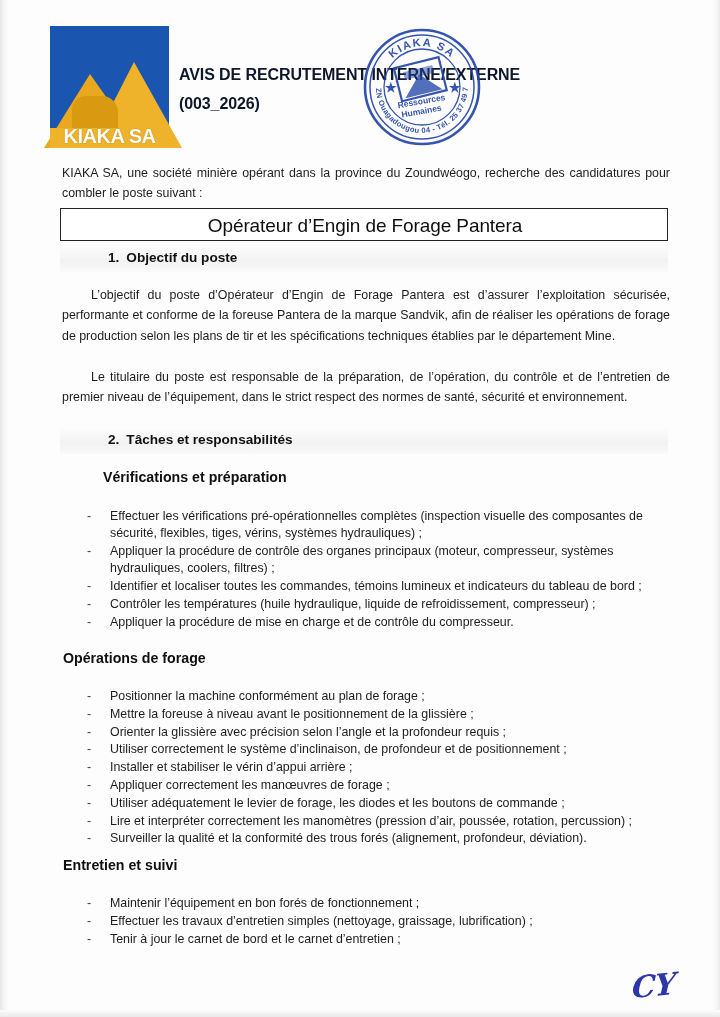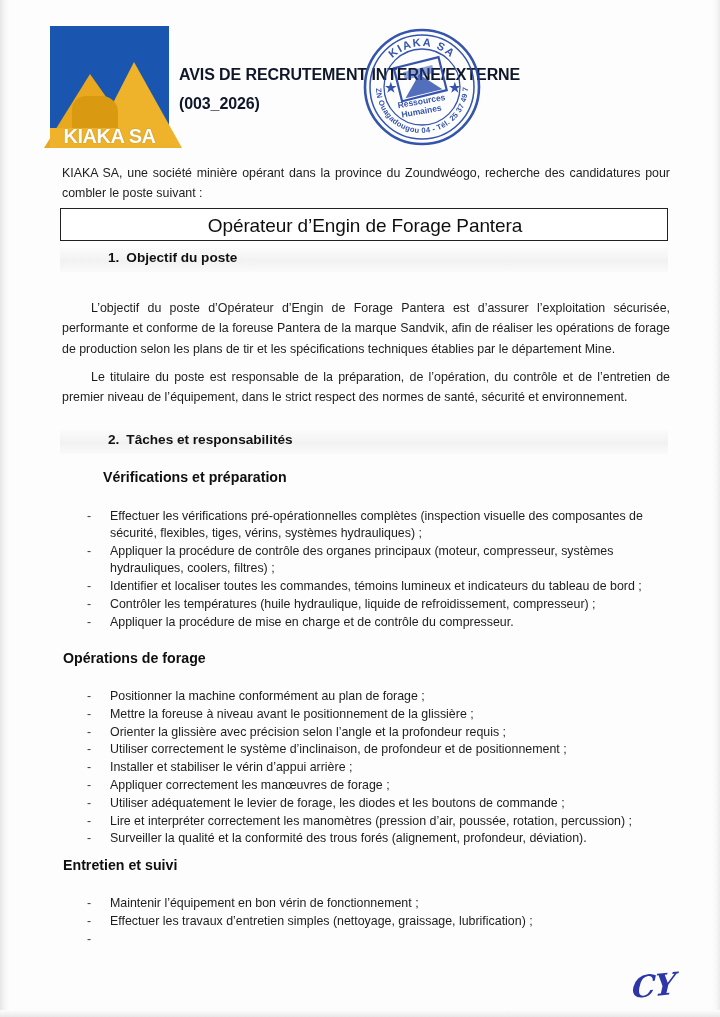--- a/index.html
+++ b/index.html
@@ -283,21 +283,21 @@
   <div class="title-box">
     <div class="title-box-text">Opérateur d’Engin de Forage Pantera</div>
   </div>
 
   <div class="section-head" style="top:248px;">
     <div class="section-head-text">
       <span class="num">1.</span><span>Objectif du poste</span>
     </div>
   </div>
 
-  <div class="para" style="top:285px;margin-top:13px;">L’objectif du poste d’Opérateur d’Engin de Forage Pantera est d’assurer l’exploitation sécurisée, performante et conforme de la foreuse Pantera de la marque Sandvik, afin de réaliser les opérations de forage de production selon les plans de tir et les spécifications techniques établies par le département Mine.</div>
+  <div class="para" style="top:285px;">L’objectif du poste d’Opérateur d’Engin de Forage Pantera est d’assurer l’exploitation sécurisée, performante et conforme de la foreuse Pantera de la marque Sandvik, afin de réaliser les opérations de forage de production selon les plans de tir et les spécifications techniques établies par le département Mine.</div>
 
   <div class="para" style="top:367px;">Le titulaire du poste est responsable de la préparation, de l’opération, du contrôle et de l’entretien de premier niveau de l’équipement, dans le strict respect des normes de santé, sécurité et environnement.</div>
 
   <div class="section-head" style="top:430px;">
     <div class="section-head-text">
       <span class="num">2.</span><span>Tâches et responsabilités</span>
     </div>
   </div>
 
   <div class="sub-head" style="top:469px;margin-left:40px;">Vérifications et préparation</div>
@@ -364,26 +364,27 @@
       <span class="dash">-</span>
       <span>Surveiller la qualité et la conformité des trous forés (alignement, profondeur, déviation).</span>
     </div>
   </div>
 
   <div class="sub-head" style="top:857px;">Entretien et suivi</div>
 
   <div class="bullets" style="top:895px;">
     <div class="li">
       <span class="dash">-</span>
-      <span>Maintenir l’équipement en bon vérin de fonctionnement ;</span>
+      <span>Maintenir l’équipement en bon forés de fonctionnement ;</span>
     </div>
     <div class="li">
       <span class="dash">-</span>
       <span>Effectuer les travaux d’entretien simples (nettoyage, graissage, lubrification) ;</span>
     </div>
     <div class="li">
       <span class="dash">-</span>
+      <span>Tenir à jour le carnet de bord et le carnet d’entretien ;</span>
     </div>
   </div>
 
   <div class="handwriting">CY</div>
 
 </div>
 
 </body></html>

